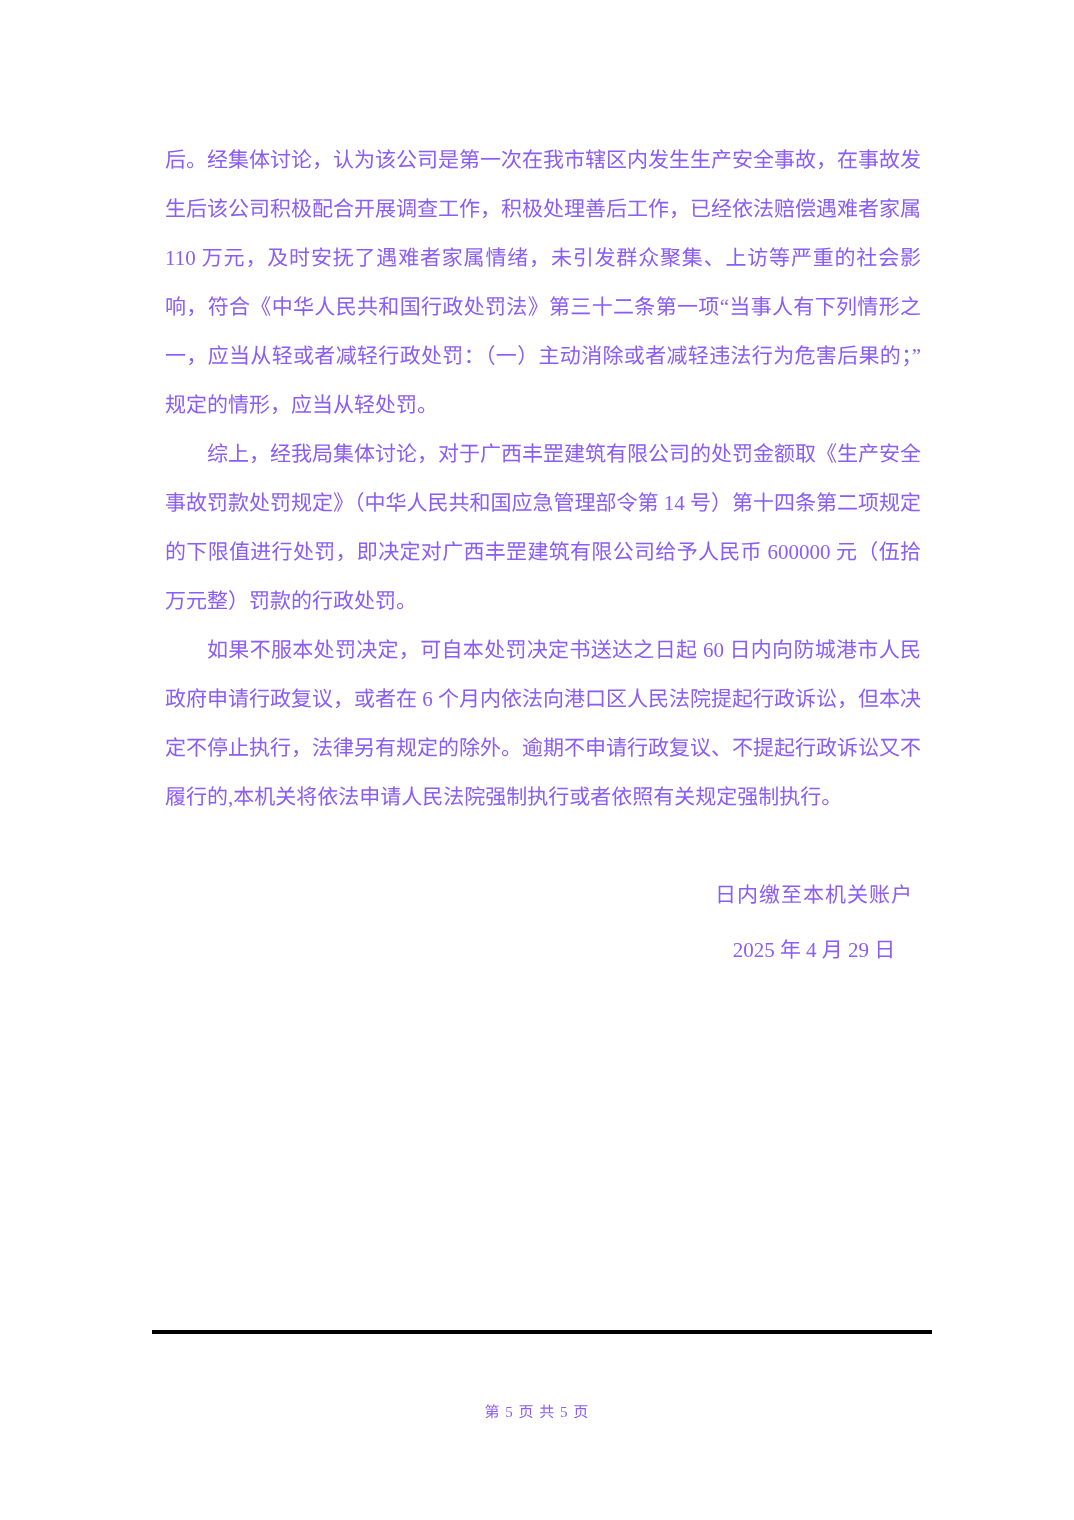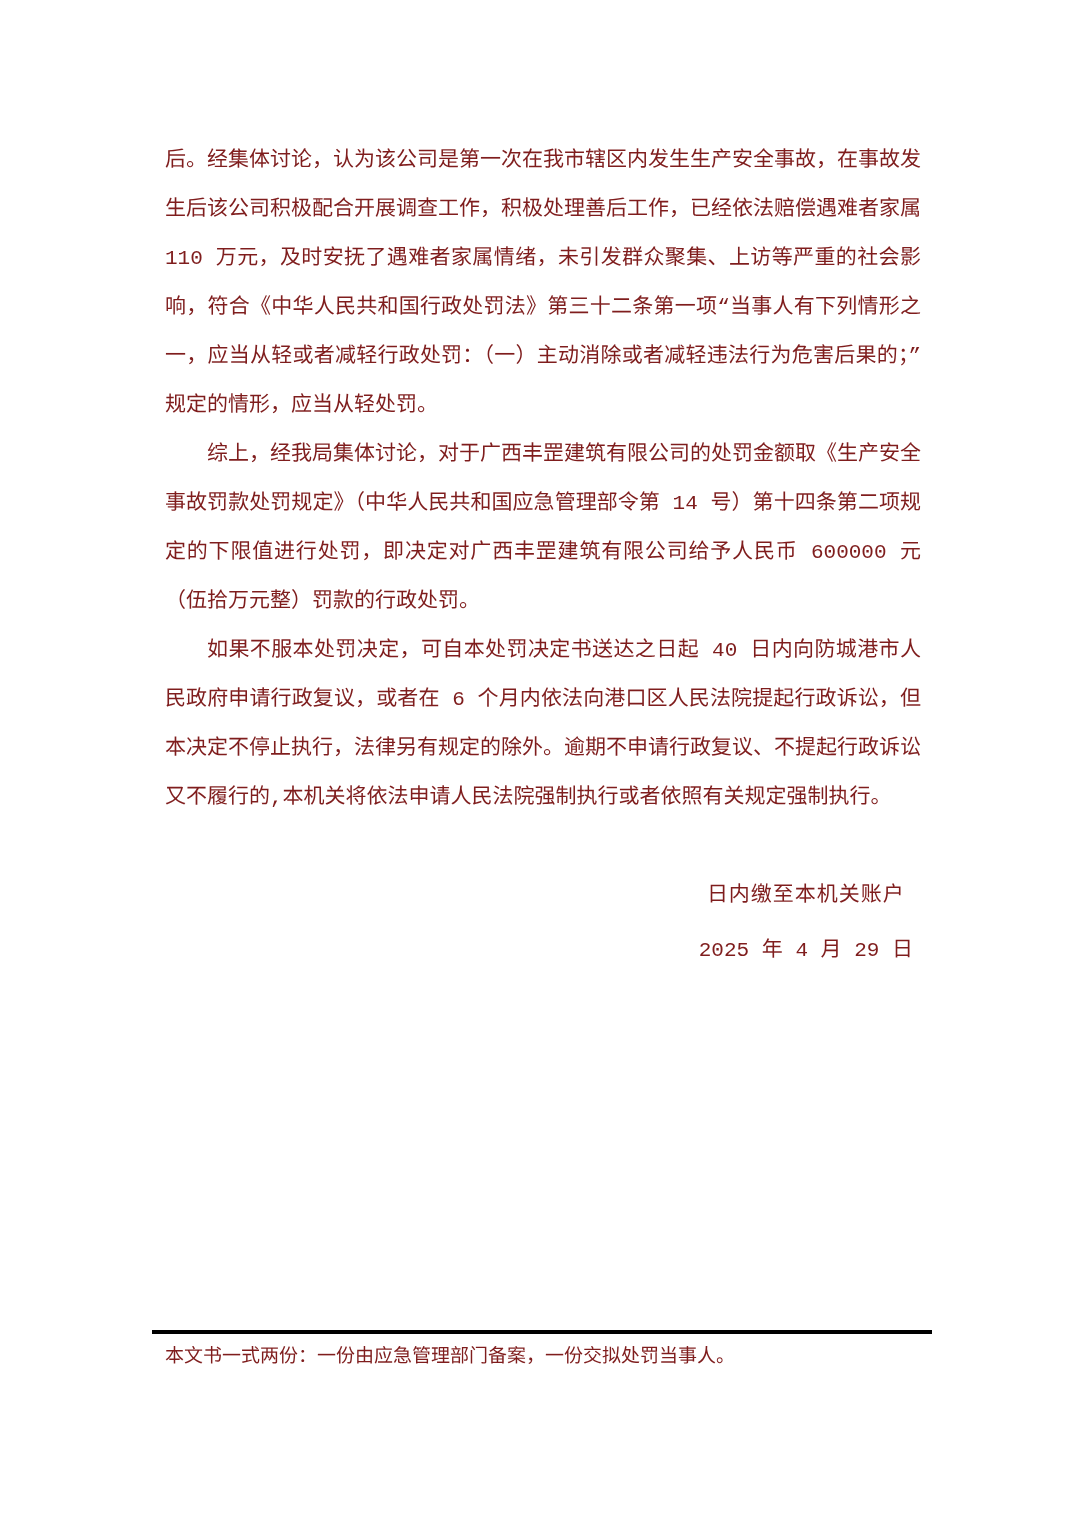--- a/index.html
+++ b/index.html
@@ -7,22 +7,22 @@
     margin: 0;
     padding: 0;
     background: #ffffff;
   }
   .page {
     position: relative;
     width: 1074px;
     height: 1520px;
     background: #ffffff;
     overflow: hidden;
-    font-family: Liberation Mono, monospace;
-    color: #7f1d1d;
+    font-family: Liberation Serif, serif;
+    color: #8b5cf6;
   }
   .content {
     position: absolute;
     top: 136px;
     left: 165px;
     width: 756px;
   }
   .content p {
     margin: 0;
     font-size: 21px;
@@ -74,26 +74,26 @@
   }
 </style>
 </head>
 <body>
 
 <div class="page">
 
   <div class="content">
     <p>后。经集体讨论，认为该公司是第一次在我市辖区内发生生产安全事故，在事故发生后该公司积极配合开展调查工作，积极处理善后工作，已经依法赔偿遇难者家属 110 万元，及时安抚了遇难者家属情绪，未引发群众聚集、上访等严重的社会影响，符合《中华人民共和国行政处罚法》第三十二条第一项“当事人有下列情形之一，应当从轻或者减轻行政处罚：（一）主动消除或者减轻违法行为危害后果的；”规定的情形，应当从轻处罚。</p>
     <p class="indent">综上，经我局集体讨论，对于广西丰罡建筑有限公司的处罚金额取《生产安全事故罚款处罚规定》（中华人民共和国应急管理部令第 14 号）第十四条第二项规定的下限值进行处罚，即决定对广西丰罡建筑有限公司给予人民币 600000 元（伍拾万元整）罚款的行政处罚。</p>
-    <p class="indent">如果不服本处罚决定，可自本处罚决定书送达之日起 40 日内向防城港市人民政府申请行政复议，或者在 6 个月内依法向港口区人民法院提起行政诉讼，但本决定不停止执行，法律另有规定的除外。逾期不申请行政复议、不提起行政诉讼又不履行的,本机关将依法申请人民法院强制执行或者依照有关规定强制执行。</p>
+    <p class="indent">如果不服本处罚决定，可自本处罚决定书送达之日起 60 日内向防城港市人民政府申请行政复议，或者在 6 个月内依法向港口区人民法院提起行政诉讼，但本决定不停止执行，法律另有规定的除外。逾期不申请行政复议、不提起行政诉讼又不履行的,本机关将依法申请人民法院强制执行或者依照有关规定强制执行。</p>
 
     <div class="signature">
       <div class="agency">日内缴至本机关账户</div>
       <div class="date">2025 年 4 月 29 日</div>
     </div>
   </div>
 
   <div class="footer-rule"></div>
 
-  <div class="footer-note">本文书一式两份：一份由应急管理部门备案，一份交拟处罚当事人。</div>
 
+  <div class="page-number">第 5 页 共 5 页</div>
 
 </div>
 
 </body></html>

